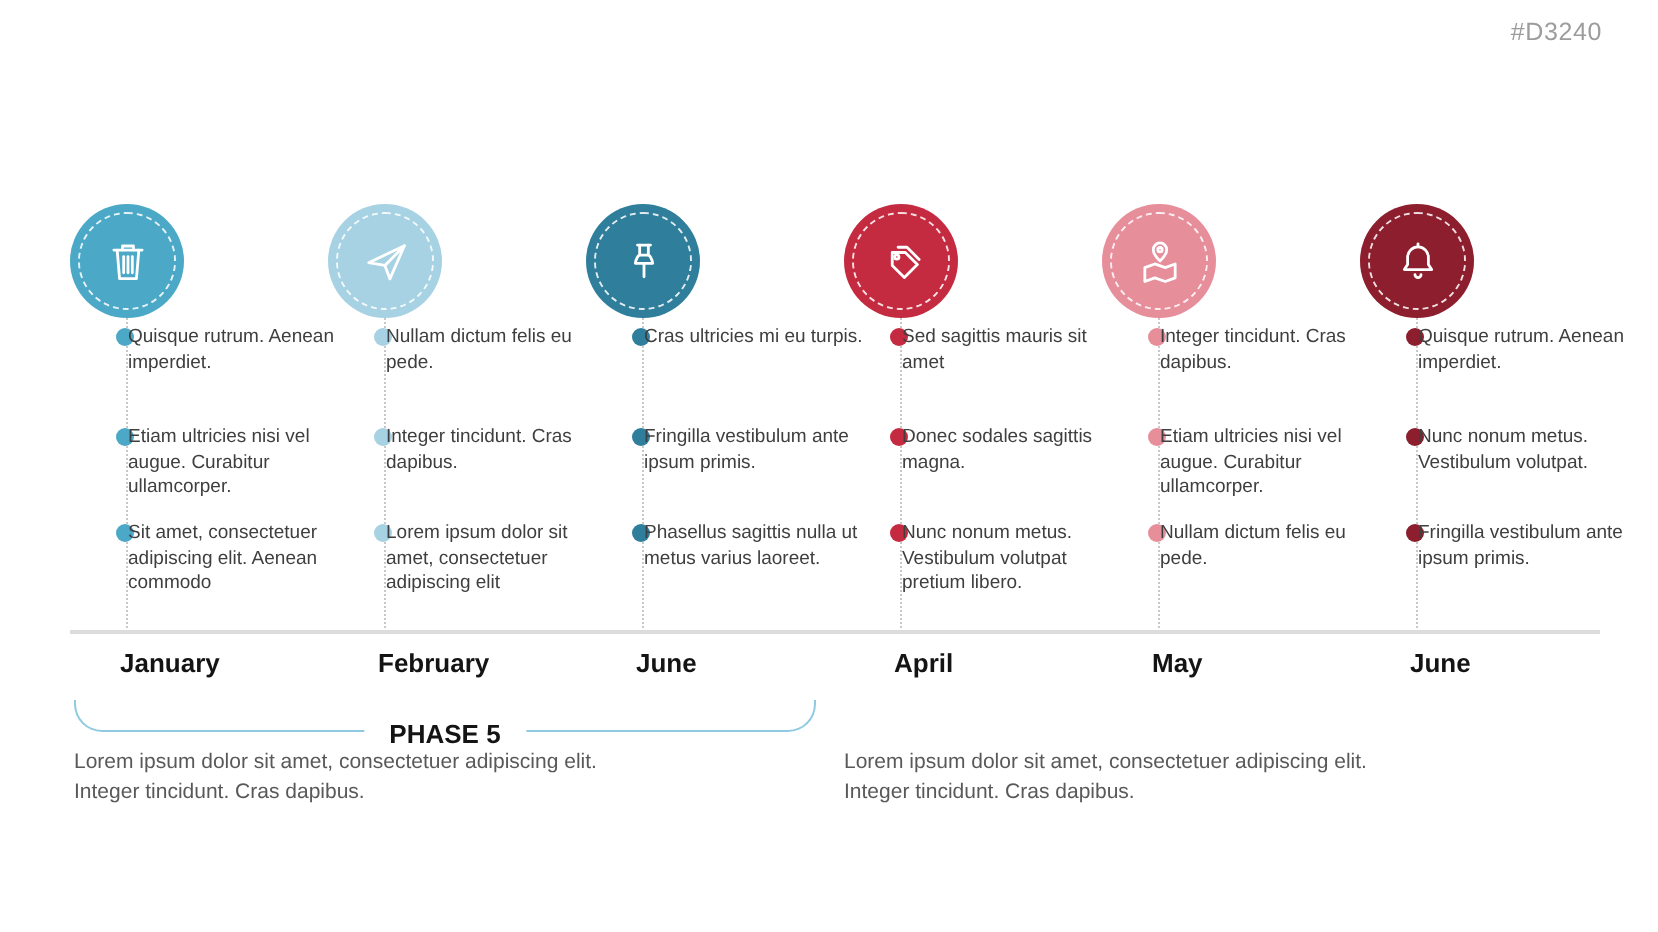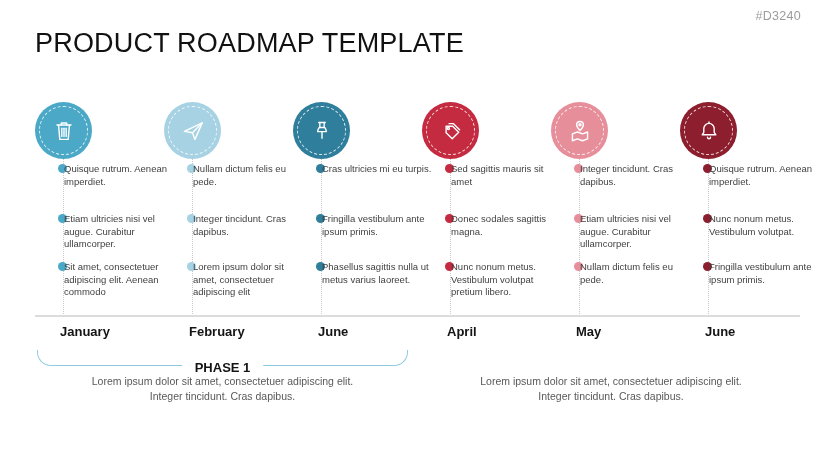--- a/index.html
+++ b/index.html
@@ -61,36 +61,35 @@
     border-top:none; border-radius:0 0 14px 14px;
   }
   .bracket.p1 { left:37px;  width:371px; border-color:#8FCBE0; }
   .bracket.p2 { left:422px; width:378px; border-color:#EA8C96; }
   .bracket .phase-label {
     position:absolute; left:50%; bottom:-1.5px; transform:translate(-50%,50%);
     background:#ffffff; padding:0 13px; white-space:nowrap;
     font-size:13px; font-weight:700; color:#141414;
   }
   .phase-desc {
-    position:absolute; top:374px; text-align:center;
+    position:absolute; top:374px; text-align:left;
     font-size:10.5px; line-height:1.45; color:#595959;
   }
   .phase-desc.p1 { left:37px;  width:371px; }
   .phase-desc.p2 { left:422px; width:378px; }
 
   .icon-stroke { fill:none; stroke:#ffffff; stroke-width:1.3;
                  stroke-linecap:round; stroke-linejoin:round; }
 </style>
 </head>
 <body>
 
 <div class="slide">
 
   <div class="slide-id">#D3240</div>
-  <h1 class="page-title">PRODUCT ROADMAP TEMPLATE</h1>
 
   <div class="col" style="left:35px">
     <div class="circle bg1">
       <span class="ring"></span>
       <svg viewBox="0 0 24 24" class="icon-stroke">
         <path d="M5.5 6.5h13"></path>
           <path d="M9.5 6.5V4.6h5V6.5"></path>
         <path d="M7 6.5l1.1 13.2h7.8L17 6.5"></path>
         <path d="M10 9.5v7.5"></path>
           <path d="M12 9.5v7.5"></path>
@@ -235,21 +234,21 @@
     <div class="item" style="top:159px">
       <span class="dot bg6"></span>
       <p>Fringilla vestibulum ante ipsum primis.</p>
     </div>
     <div class="month">June</div>
   </div>
 
   <div class="axis-line"></div>
 
   <div class="bracket p1">
-    <span class="phase-label">PHASE 1</span>
+    <span class="phase-label">PHASE 5</span>
   </div>
   <div class="phase-desc p1">
     <div>Lorem ipsum dolor sit amet, consectetuer adipiscing elit.</div>
     <div>Integer tincidunt. Cras dapibus.</div>
   </div>
 
   <div class="phase-desc p2">
     <div>Lorem ipsum dolor sit amet, consectetuer adipiscing elit.</div>
     <div>Integer tincidunt. Cras dapibus.</div>
   </div>

